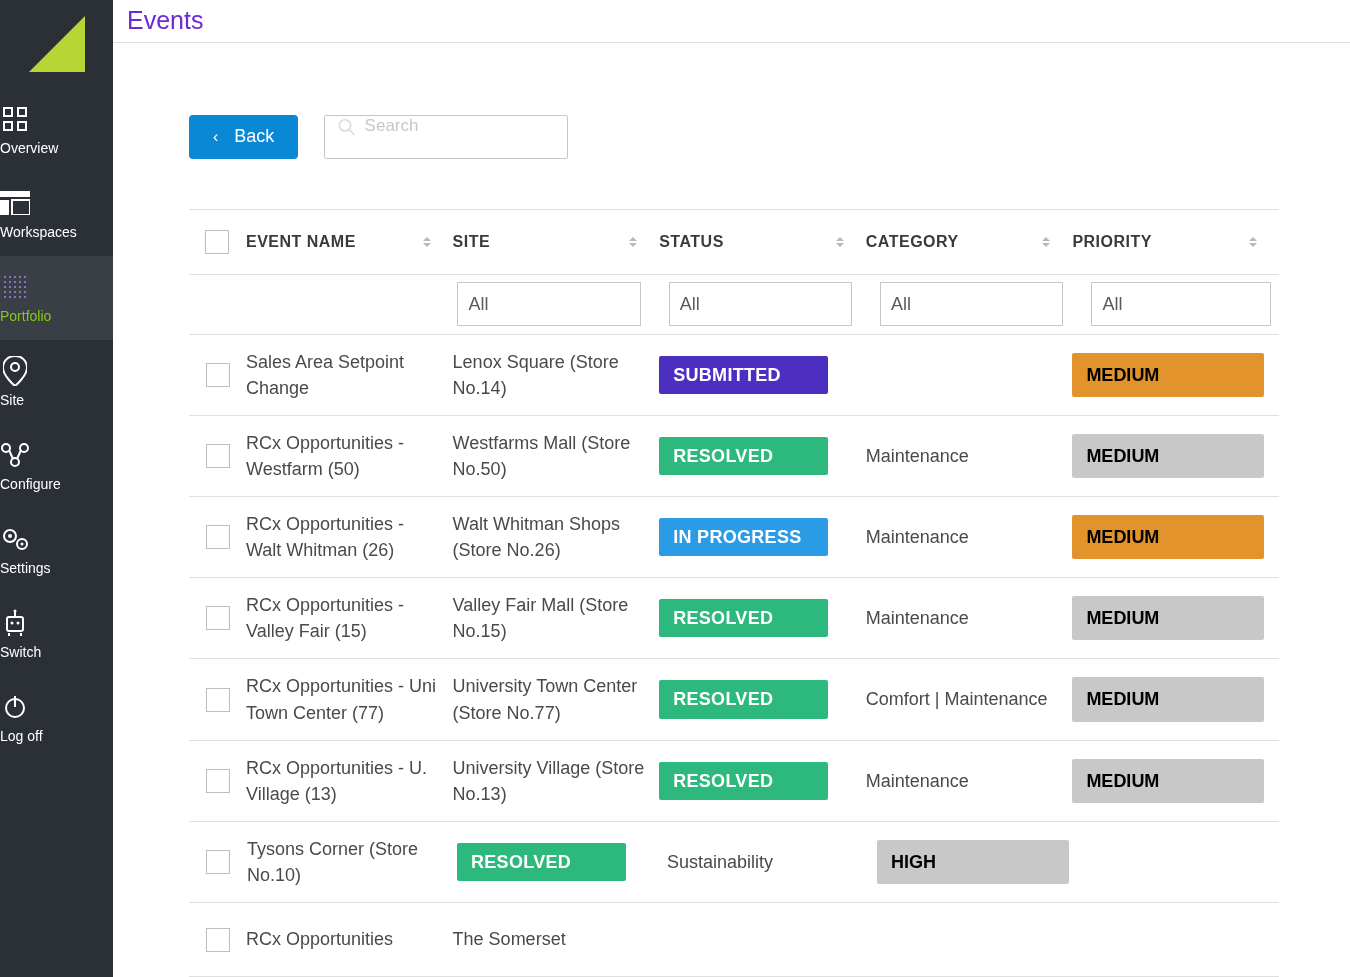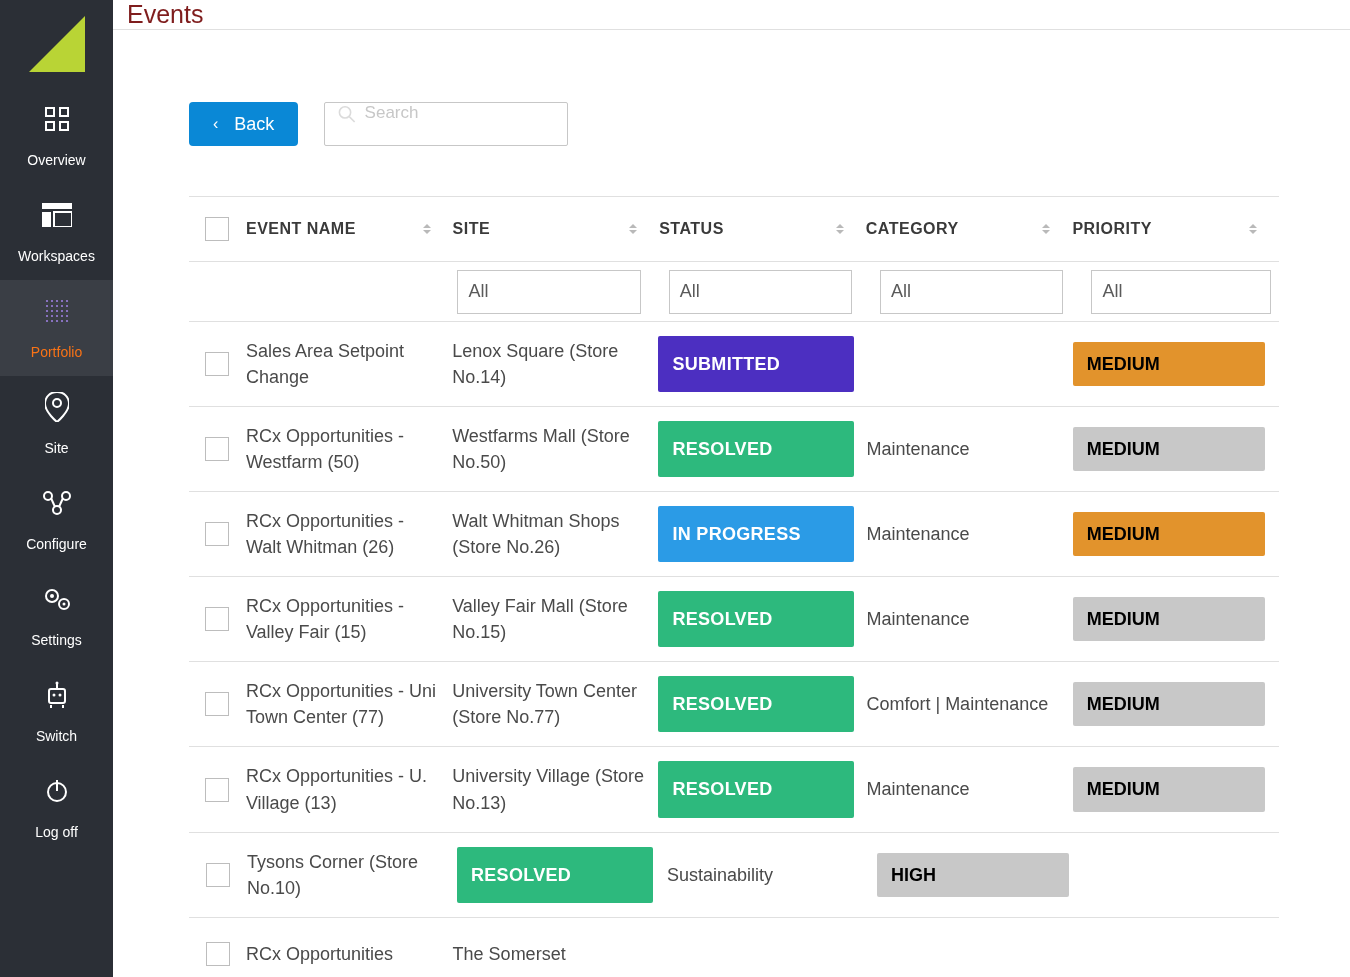--- a/index.html
+++ b/index.html
@@ -1,27 +1,27 @@
 <!DOCTYPE html>
 <html><head>
 <meta charset="utf-8">
 <style>
 * { box-sizing: border-box; margin: 0; padding: 0; }
 body { font-family: Arial, Helvetica, sans-serif; font-size: 15px; color: #333; background: #fff; overflow-x: hidden; }
 .app { display: flex; width: 1350px; height: 977px; }
 .sidebar { width: 113px; background: #2b2f36; display: flex; flex-direction: column; align-items: center; padding-top: 0; flex-shrink: 0; }
 .logo { width: 113px; height: 88px; display: flex; align-items: center; justify-content: center; }
 .logo svg { width: 56px; height: 56px; }
-.nav-item { width: 113px; display: flex; flex-direction: column; align-items: center; justify-content: center; padding: 18px 0 16px; color: #fff; cursor: pointer; gap: 12px; }
-.nav-item.active { background: #3a3e45; color: #f97316; }
+.nav-item { width: 113px; display: flex; flex-direction: column; justify-content: center; padding: 18px 0 16px; color: #fff; cursor: pointer; }
+.nav-item.active { background: #3a3e45; color: #84cc16; }
 .nav-item .icon { width: 30px; height: 26px; margin-bottom: 8px; display: flex; align-items: center; justify-content: center; }
 .nav-item .label { font-size: 14px; }
 .main { flex: 1; background: #fff; display: flex; flex-direction: column; }
 .header { height: 62px; display: flex; align-items: center; padding-left: 14px; border-bottom: 1px solid #e0e0e0; }
-.header h1 { font-size: 25px; font-weight: 400; color: #7f1d1d; }
+.header h1 { font-size: 25px; font-weight: 400; color: #6d28d9; }
 .content { padding: 72px 0 0 76px; }
 .toolbar { display: flex; gap: 26px; margin-bottom: 50px; }
 .back-btn { background: #0a88d6; color: #fff; border: none; border-radius: 4px; padding: 0 24px; height: 44px; display: flex; align-items: center; gap: 16px; font-size: 18px; cursor: pointer; }
 .back-btn .chev { font-size: 16px; }
 .search { width: 244px; height: 44px; border: 1px solid #c7c7c7; border-radius: 2px; display: flex; align-items: flex-start; padding: 0 12px; gap: 8px; }
 .search svg { width: 22px; height: 22px; opacity: 0.35; }
 .search input { border: none; outline: none; font-size: 17px; width: 100%; background: transparent; }
 .search input::placeholder { color: #c7c7c7; }
 .table { width: 1090px; }
 .thead { display: flex; border-top: 1px solid #e0e0e0; border-bottom: 1px solid #e0e0e0; height: 66px; align-items: center; }
@@ -37,21 +37,21 @@
 .sort::after { content: ""; border-left: 4px solid transparent; border-right: 4px solid transparent; border-top: 4px solid #666; }
 .filters { display: flex; height: 60px; align-items: center; border-bottom: 1px solid #e0e0e0; }
 .filter-cell { height: 44px; border: 1px solid #c7c7c7; display: flex; align-items: center; padding: 0 10px; font-size: 18px; color: #5a5a5a; margin-right: 8px; margin-left: 20px; }
 .filter-cell.site { width: 196px; }
 .filter-cell.status { width: 196px; }
 .filter-cell.category { width: 196px; }
 .filter-cell.priority { width: 192px; }
 .row { display: flex; align-items: center; border-bottom: 1px solid #e0e0e0; padding: 14px 0; min-height: 74px; }
 .cell { font-size: 18px; color: #4a4a4a; padding-right: 12px; line-height: 1.45; }
 .chk { width: 24px; height: 24px; border: 1.5px solid #bdbdbd; background: #fff; }
-.badge { display: inline-block; color: #fff; font-size: 18px; font-weight: 700; padding: 15px 14px; border-radius: 2px; width: 196px; letter-spacing: 0.3px; }
+.badge { display: inline-block; color: #fff; font-size: 18px; font-weight: 700; padding: 6px 14px; border-radius: 2px; width: 169px; letter-spacing: 0.3px; }
 .badge.submitted { background: #4c2fc1; }
 .badge.resolved { background: #2db97d; }
 .badge.inprogress { background: #2b9be6; }
 .pri { display: inline-block; color: #000000; font-size: 18px; font-weight: 700; padding: 9px 14px; border-radius: 2px; width: 192px; }
 .pri.medium-active { background: #e2932c; }
 .pri.inactive { background: #c8c8c8; }
 </style>
 </head>
 <body>
 

